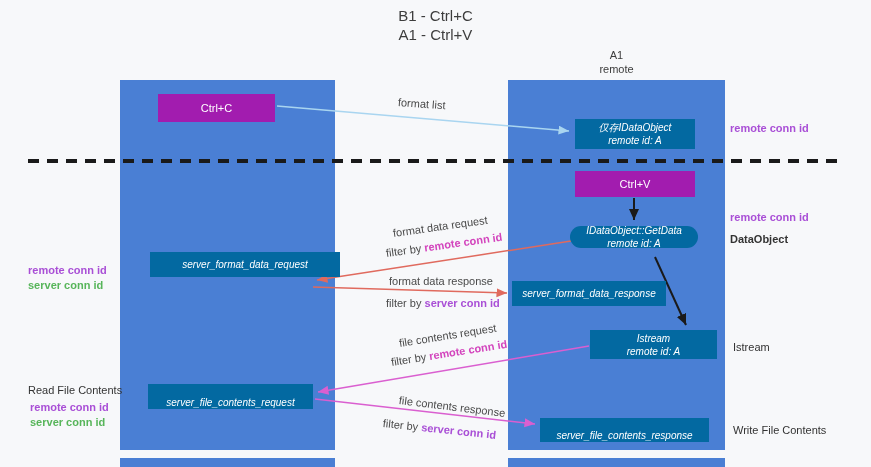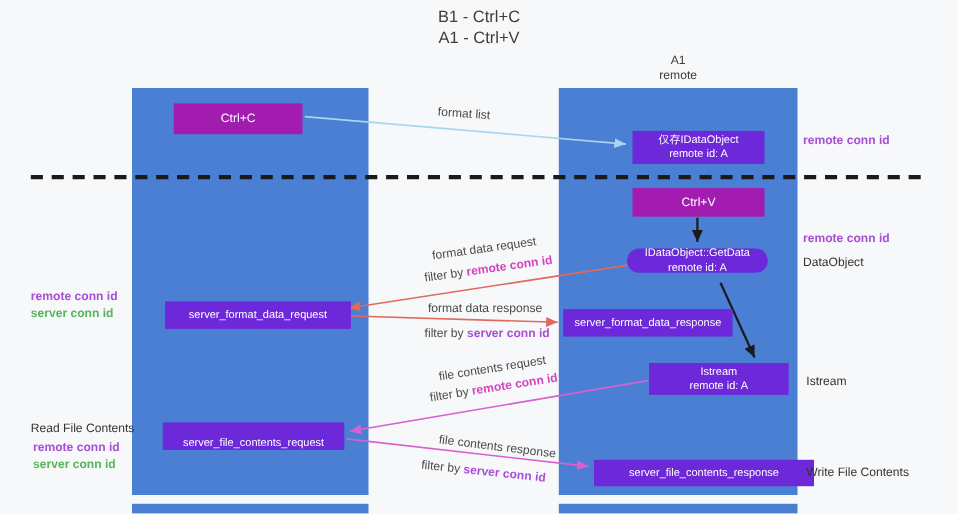--- a/index.html
+++ b/index.html
@@ -3,21 +3,21 @@
 <meta charset="utf-8">
 <style>
   html,body{margin:0;padding:0;background:#f7f8fa;}
   .canvas{position:relative;width:871px;height:467px;background:#f7f8fa;font-family:"Liberation Sans",sans-serif;overflow:hidden;}
   .title{position:absolute;left:0;top:6px;width:100%;text-align:center;font-size:15px;line-height:19px;color:#3d3d3d;z-index:4;}
   .lane-header{position:absolute;text-align:center;font-size:11px;line-height:14px;color:#3c3c3c;z-index:4;}
   .lane{position:absolute;background:#4a7fd4;z-index:1;}
   .arrows{position:absolute;left:0;top:0;z-index:2;}
   .box{position:absolute;display:flex;flex-direction:column;align-items:center;justify-content:center;color:#fff;text-align:center;z-index:3;font-size:10.5px;line-height:13px;}
   .box .l2{font-size:10px;}
-  .orange{background:#6d28d9;}
+  .orange{background:#0369a1;font-style:italic;}
   .green{background:#a21caf;}
   .lbl{position:absolute;font-size:11px;color:#4a4a4a;white-space:nowrap;z-index:3;transform-origin:left center;}
   .purple{color:#a94fd6;font-weight:bold;}
   .magenta{color:#d344bd;font-weight:bold;}
   .greentxt{color:#57b55a;font-weight:bold;}
   .dark{color:#333;}
 </style>
 </head>
 <body>
 
@@ -74,38 +74,38 @@
 
   <div class="box green" style="left:575px;top:171px;width:120px;height:26px;font-size:11px;text-align:center;">
     <div>Ctrl+V</div>
   </div>
 
   <div class="box orange" style="left:570px;top:226px;width:128px;height:22px;font-size:10px;border-radius:15px;">
     <div>IDataObject::GetData</div>
     <div class="l2">remote id: A</div>
   </div>
 
-  <div class="box orange" style="left:150px;top:274px;width:169px;height:25px;font-size:10px;justify-content:center;">
+  <div class="box orange" style="left:150px;top:252px;width:190px;height:25px;font-size:10px;justify-content:center;">
     <div>server_format_data_request</div>
   </div>
 
   <div class="box orange" style="left:512px;top:281px;width:154px;height:25px;font-size:10px;">
     <div>server_format_data_response</div>
   </div>
 
   <div class="box orange" style="left:590px;top:330px;width:127px;height:29px;font-size:10px;">
     <div>Istream</div>
     <div class="l2">remote id: A</div>
   </div>
 
   <div class="box orange" style="left:148px;top:384px;width:165px;height:25px;font-size:10px;justify-content:flex-end;">
     <div>server_file_contents_request</div>
   </div>
 
-  <div class="box orange" style="left:540px;top:418px;width:200px;height:24px;font-size:10px;">
+  <div class="box orange" style="left:540px;top:418px;width:169px;height:24px;font-size:10px;justify-content:flex-end;">
     <div>server_file_contents_response</div>
   </div>
 
   <div class="lbl" style="left:398px;top:96px;transform:rotate(4deg);">format list</div>
 
   <div class="lbl" style="left:393px;top:227px;transform:rotate(-8deg);">format data request</div>
   <div class="lbl" style="left:386px;top:247px;transform:rotate(-8deg);">
     <span>filter by </span><span class="magenta">remote conn id</span>
   </div>
 
@@ -119,21 +119,21 @@
     <span>filter by </span><span class="magenta">remote conn id</span>
   </div>
 
   <div class="lbl" style="left:399px;top:394px;transform:rotate(7deg);">file contents response</div>
   <div class="lbl" style="left:383px;top:417px;transform:rotate(6deg);">
     <span>filter by </span><span class="purple">server conn id</span>
   </div>
 
   <div class="lbl purple" style="left:730px;top:122px;">remote conn id</div>
   <div class="lbl purple" style="left:730px;top:211px;">remote conn id</div>
-  <div class="lbl dark" style="left:730px;top:233px;">DataObject</div>
+  <div class="lbl dark" style="left:730px;top:233px;font-weight:bold;">DataObject</div>
   <div class="lbl dark" style="left:733px;top:341px;">Istream</div>
   <div class="lbl dark" style="left:733px;top:424px;">Write File Contents</div>
 
   <div class="lbl purple" style="left:28px;top:264px;">remote conn id</div>
   <div class="lbl greentxt" style="left:28px;top:279px;">server conn id</div>
   <div class="lbl dark" style="left:28px;top:384px;">Read File Contents</div>
   <div class="lbl purple" style="left:30px;top:401px;">remote conn id</div>
   <div class="lbl greentxt" style="left:30px;top:416px;">server conn id</div>
 
 </div>

